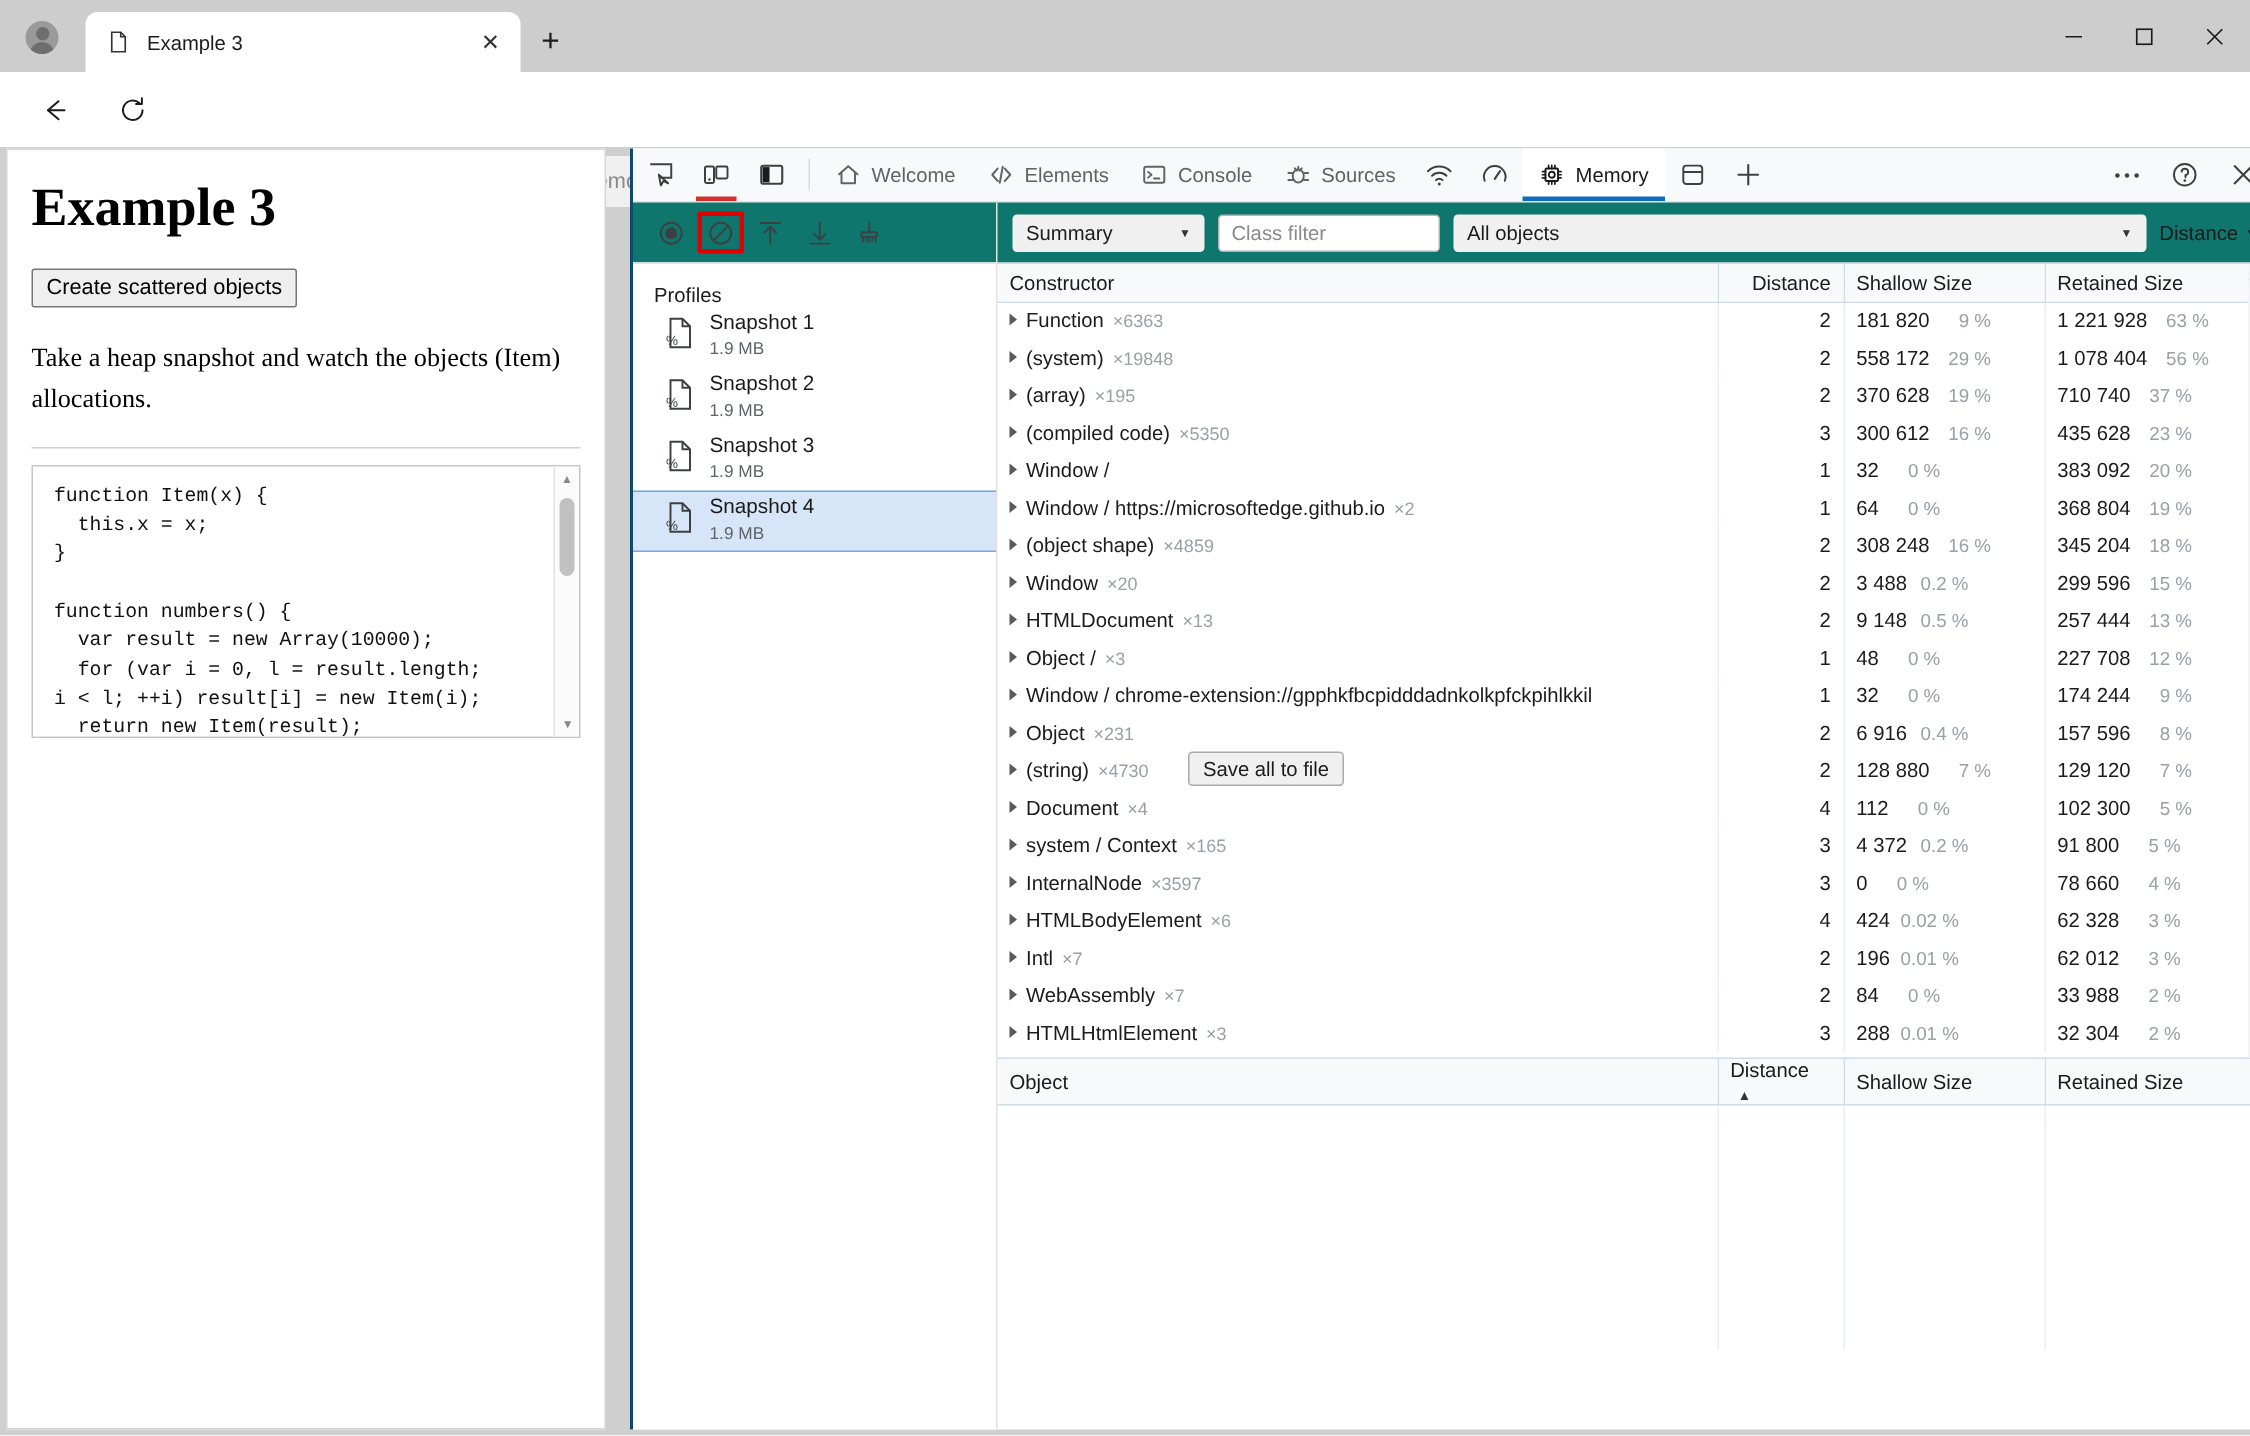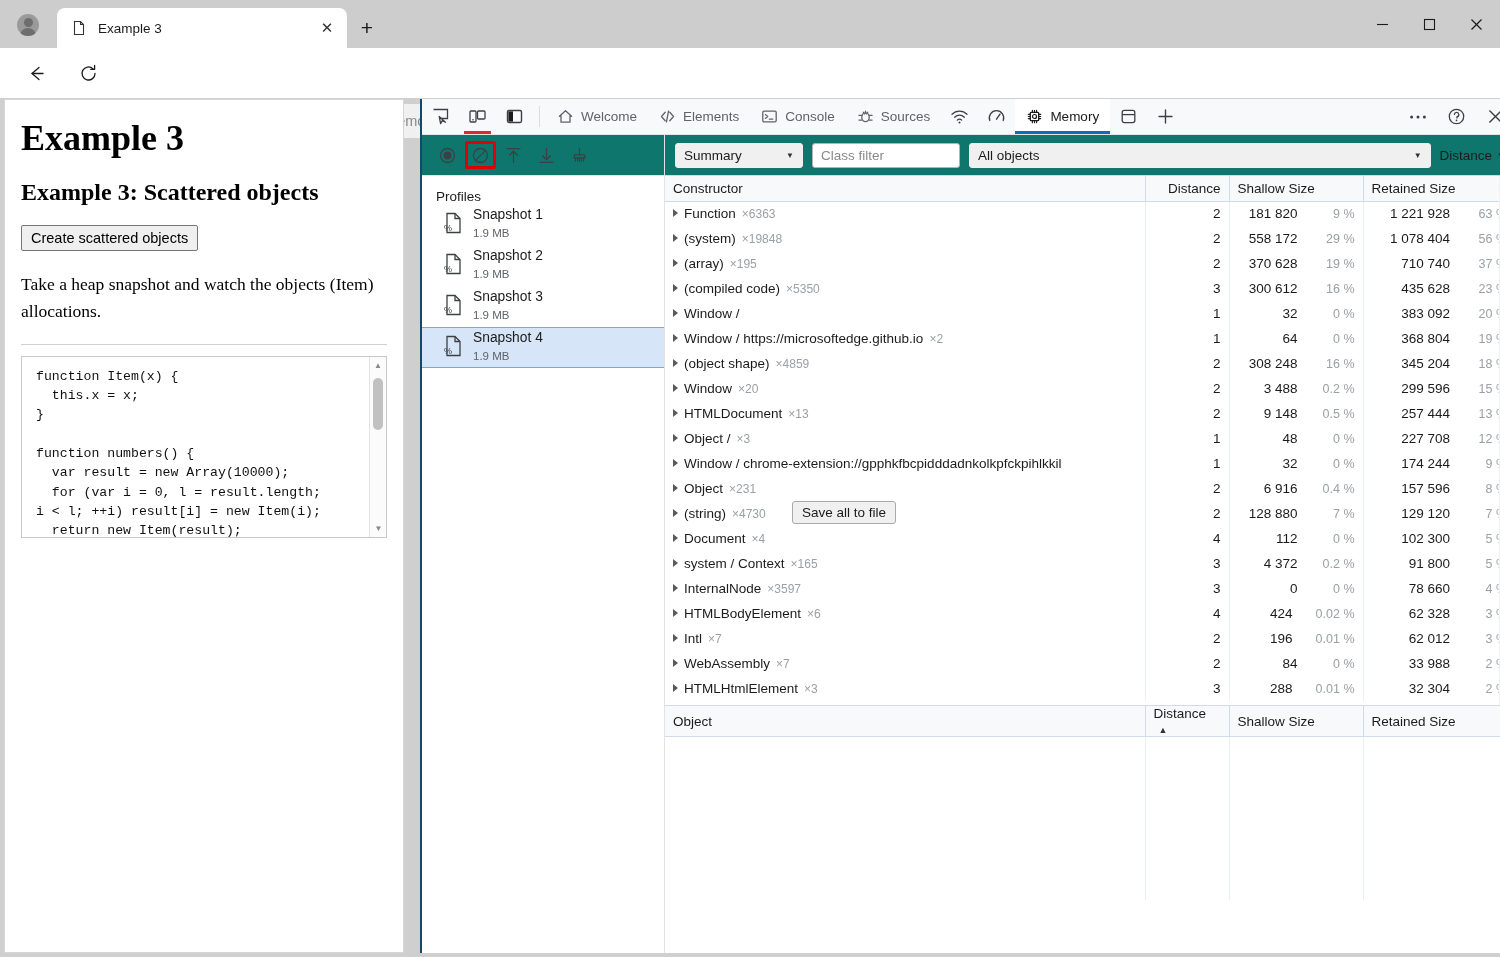--- a/index.html
+++ b/index.html
@@ -216,21 +216,21 @@
   .col-ctor { width: auto; }
   .col-dist { width: 84px; }
   .col-shal { width: 134px; }
   .col-ret  { width: 152px; }
   .tri {
     display: inline-block; width: 0; height: 0; margin-right: 6px;
     border-left: 5px solid #5a5a5a; border-top: 4px solid transparent;
     border-bottom: 4px solid transparent; vertical-align: 1px; cursor: pointer;
   }
   .count { color: #9aa0a6; font-size: 12px; margin-left: 6px; }
-  .cell-num { display: flex; justify-content: flex-end; align-items: baseline; gap: 23px; }
+  .cell-num { display: flex; align-items: baseline; gap: 7px; }
   .cell-num .v { font-variant-numeric: tabular-nums; }
   .cell-num .p { color: #9aa0a6; font-size: 12.5px; min-width: 34px; text-align: right; }
   .sort-caret { position: absolute; right: 9px; top: 7px; font-size: 9px; color: #333; }
   .save-tooltip {
     position: absolute; left: 127px; top: 325px;
     background: #f0f0f0; border: 1px solid #aaa; border-radius: 3px;
     font-size: 13.5px; color: #1b1b1b; padding: 3px 9px; cursor: pointer;
   }
   .grid-scroll {
     position: absolute; right: 0; top: 0; width: 16px; height: 100%;
@@ -341,21 +341,20 @@
             <circle cx="10" cy="3" r="1.7" fill="#1b1b1b"></circle>
             <circle cx="17" cy="3" r="1.7" fill="#1b1b1b"></circle>
           </svg>
       </div>
     </div>
   </div>
 
   <div class="page-pane">
     <div class="page-inner">
       <div class="pg-h1">Example 3</div>
-      <div class="pg-h2">Example 3: Scattered objects</div>
       <button class="pg-button">Create scattered objects</button>
       <div class="pg-para">Take a heap snapshot and watch the objects (Item) allocations.</div>
       <hr class="pg-hr">
       <div class="codebox">
         <pre>function Item(x) {
   this.x = x;
 }
 
 function numbers() {
   var result = new Array(10000);

